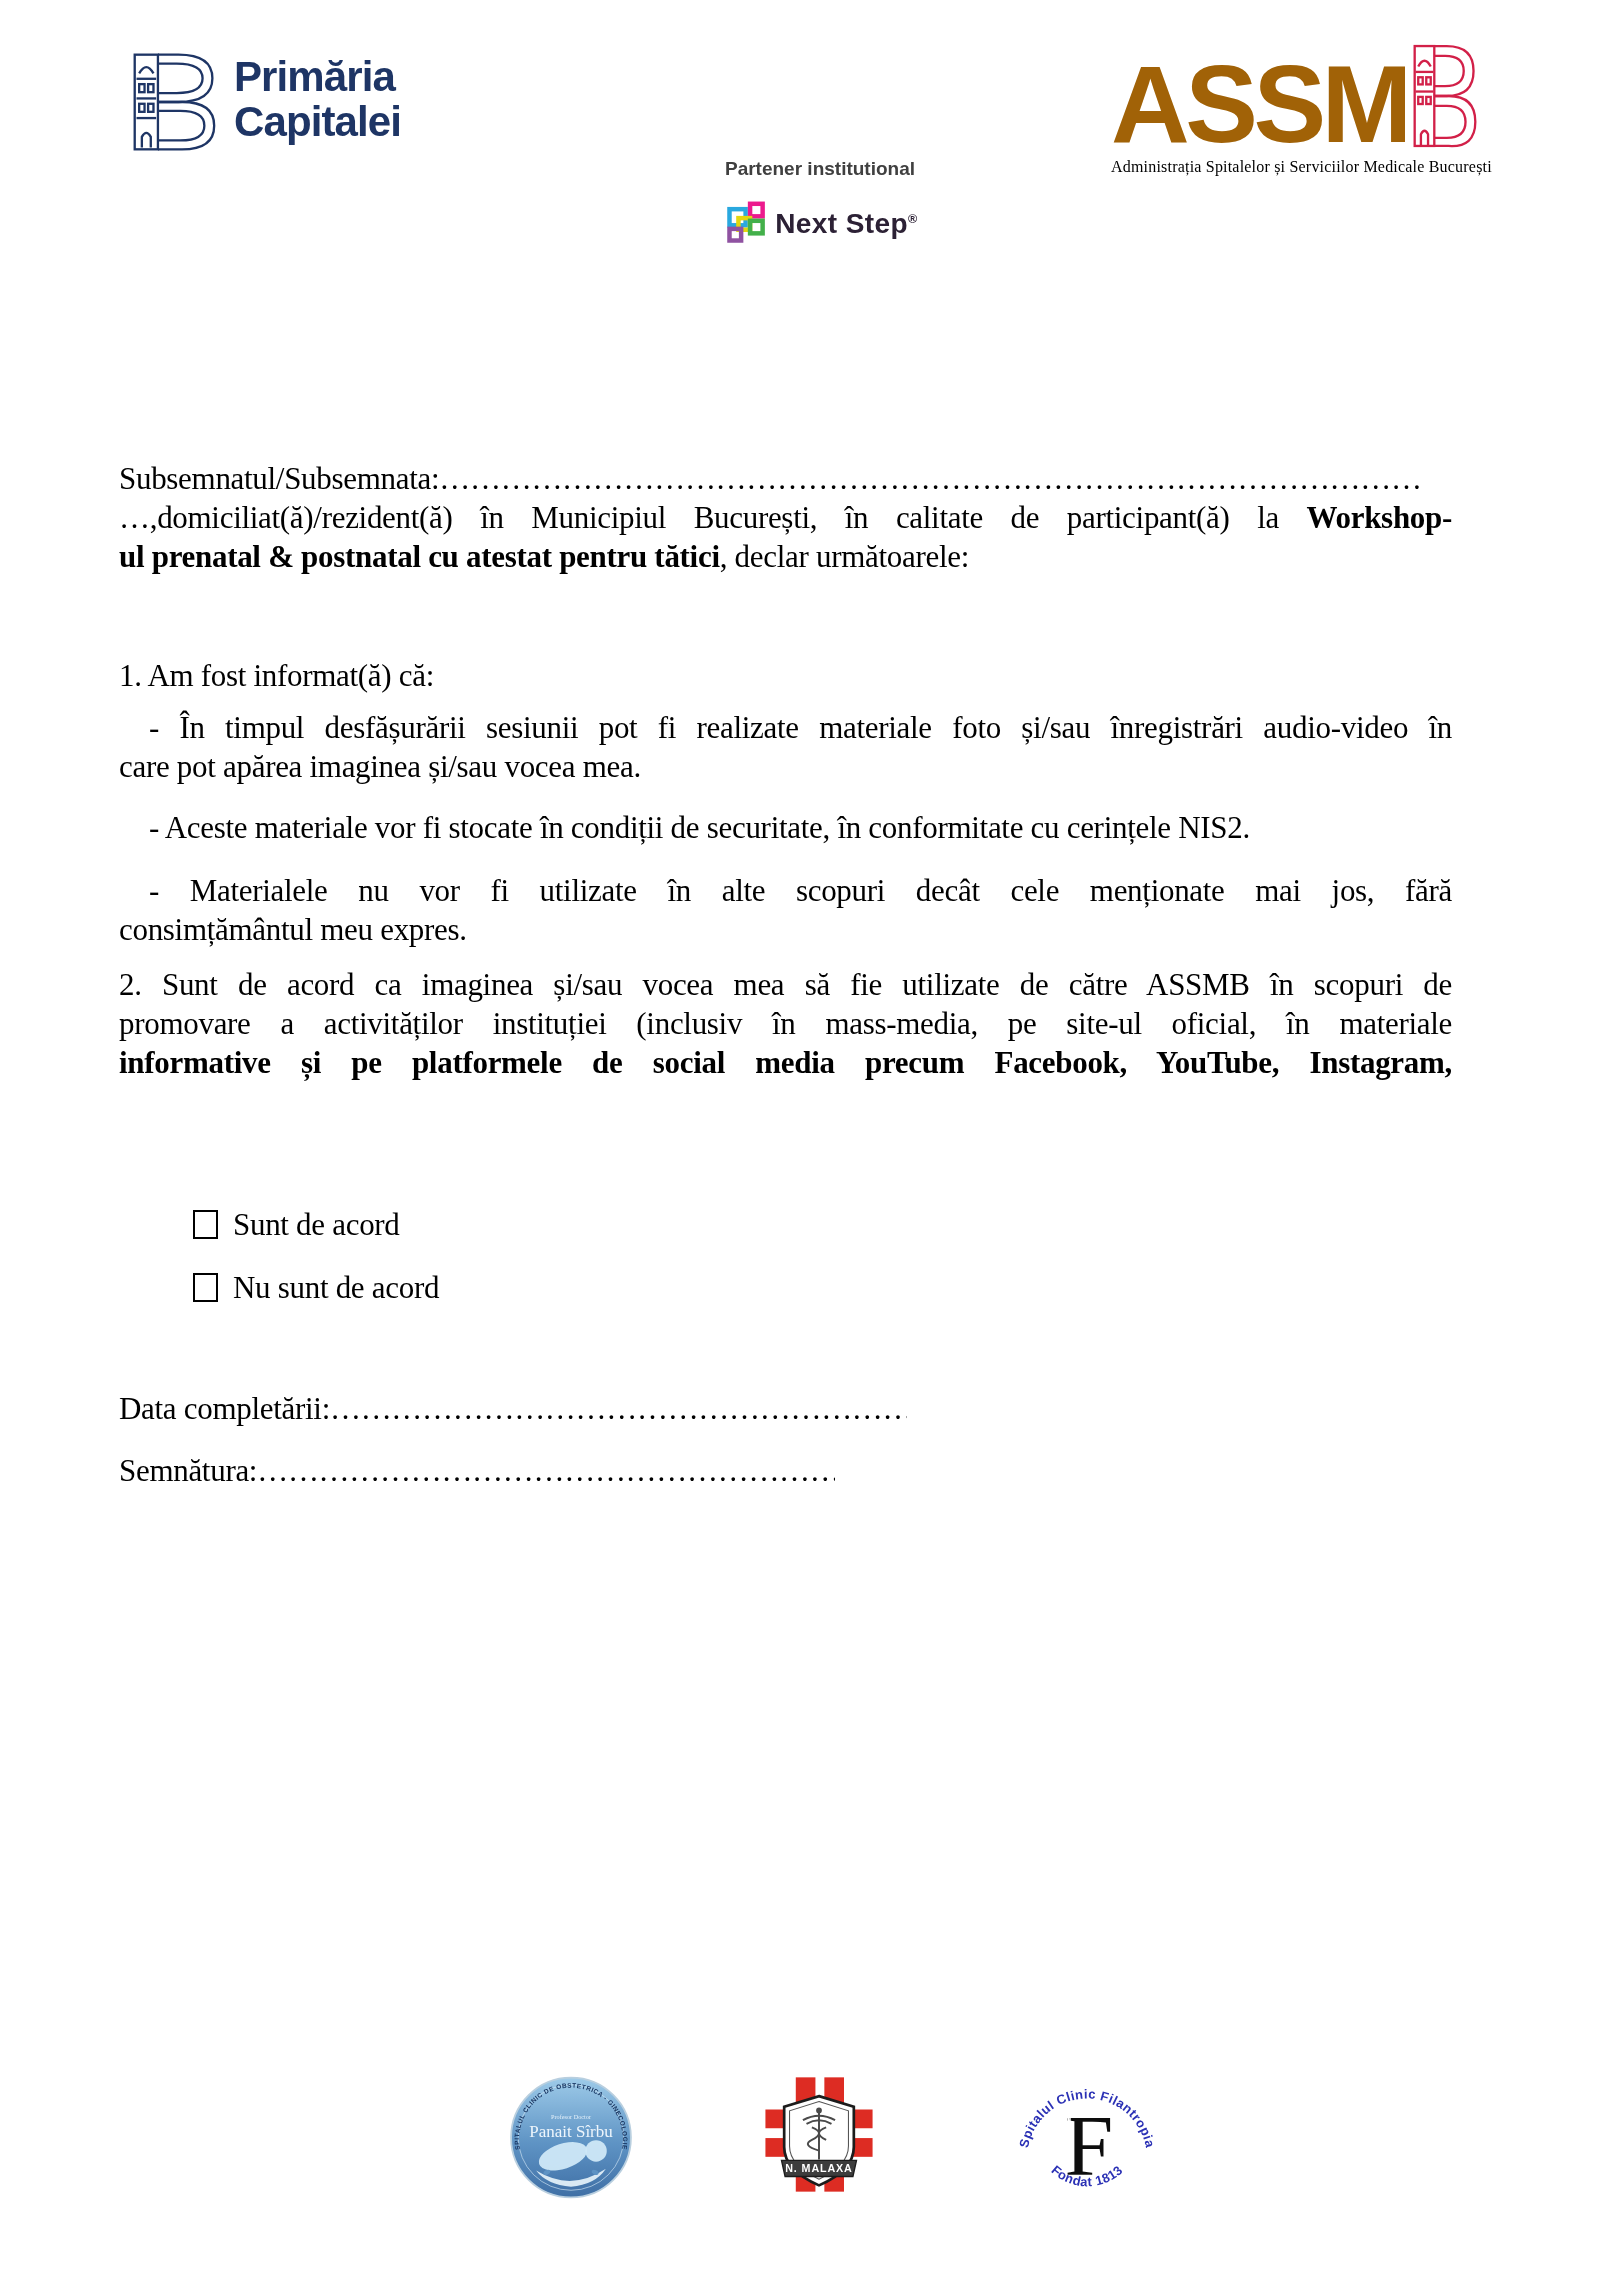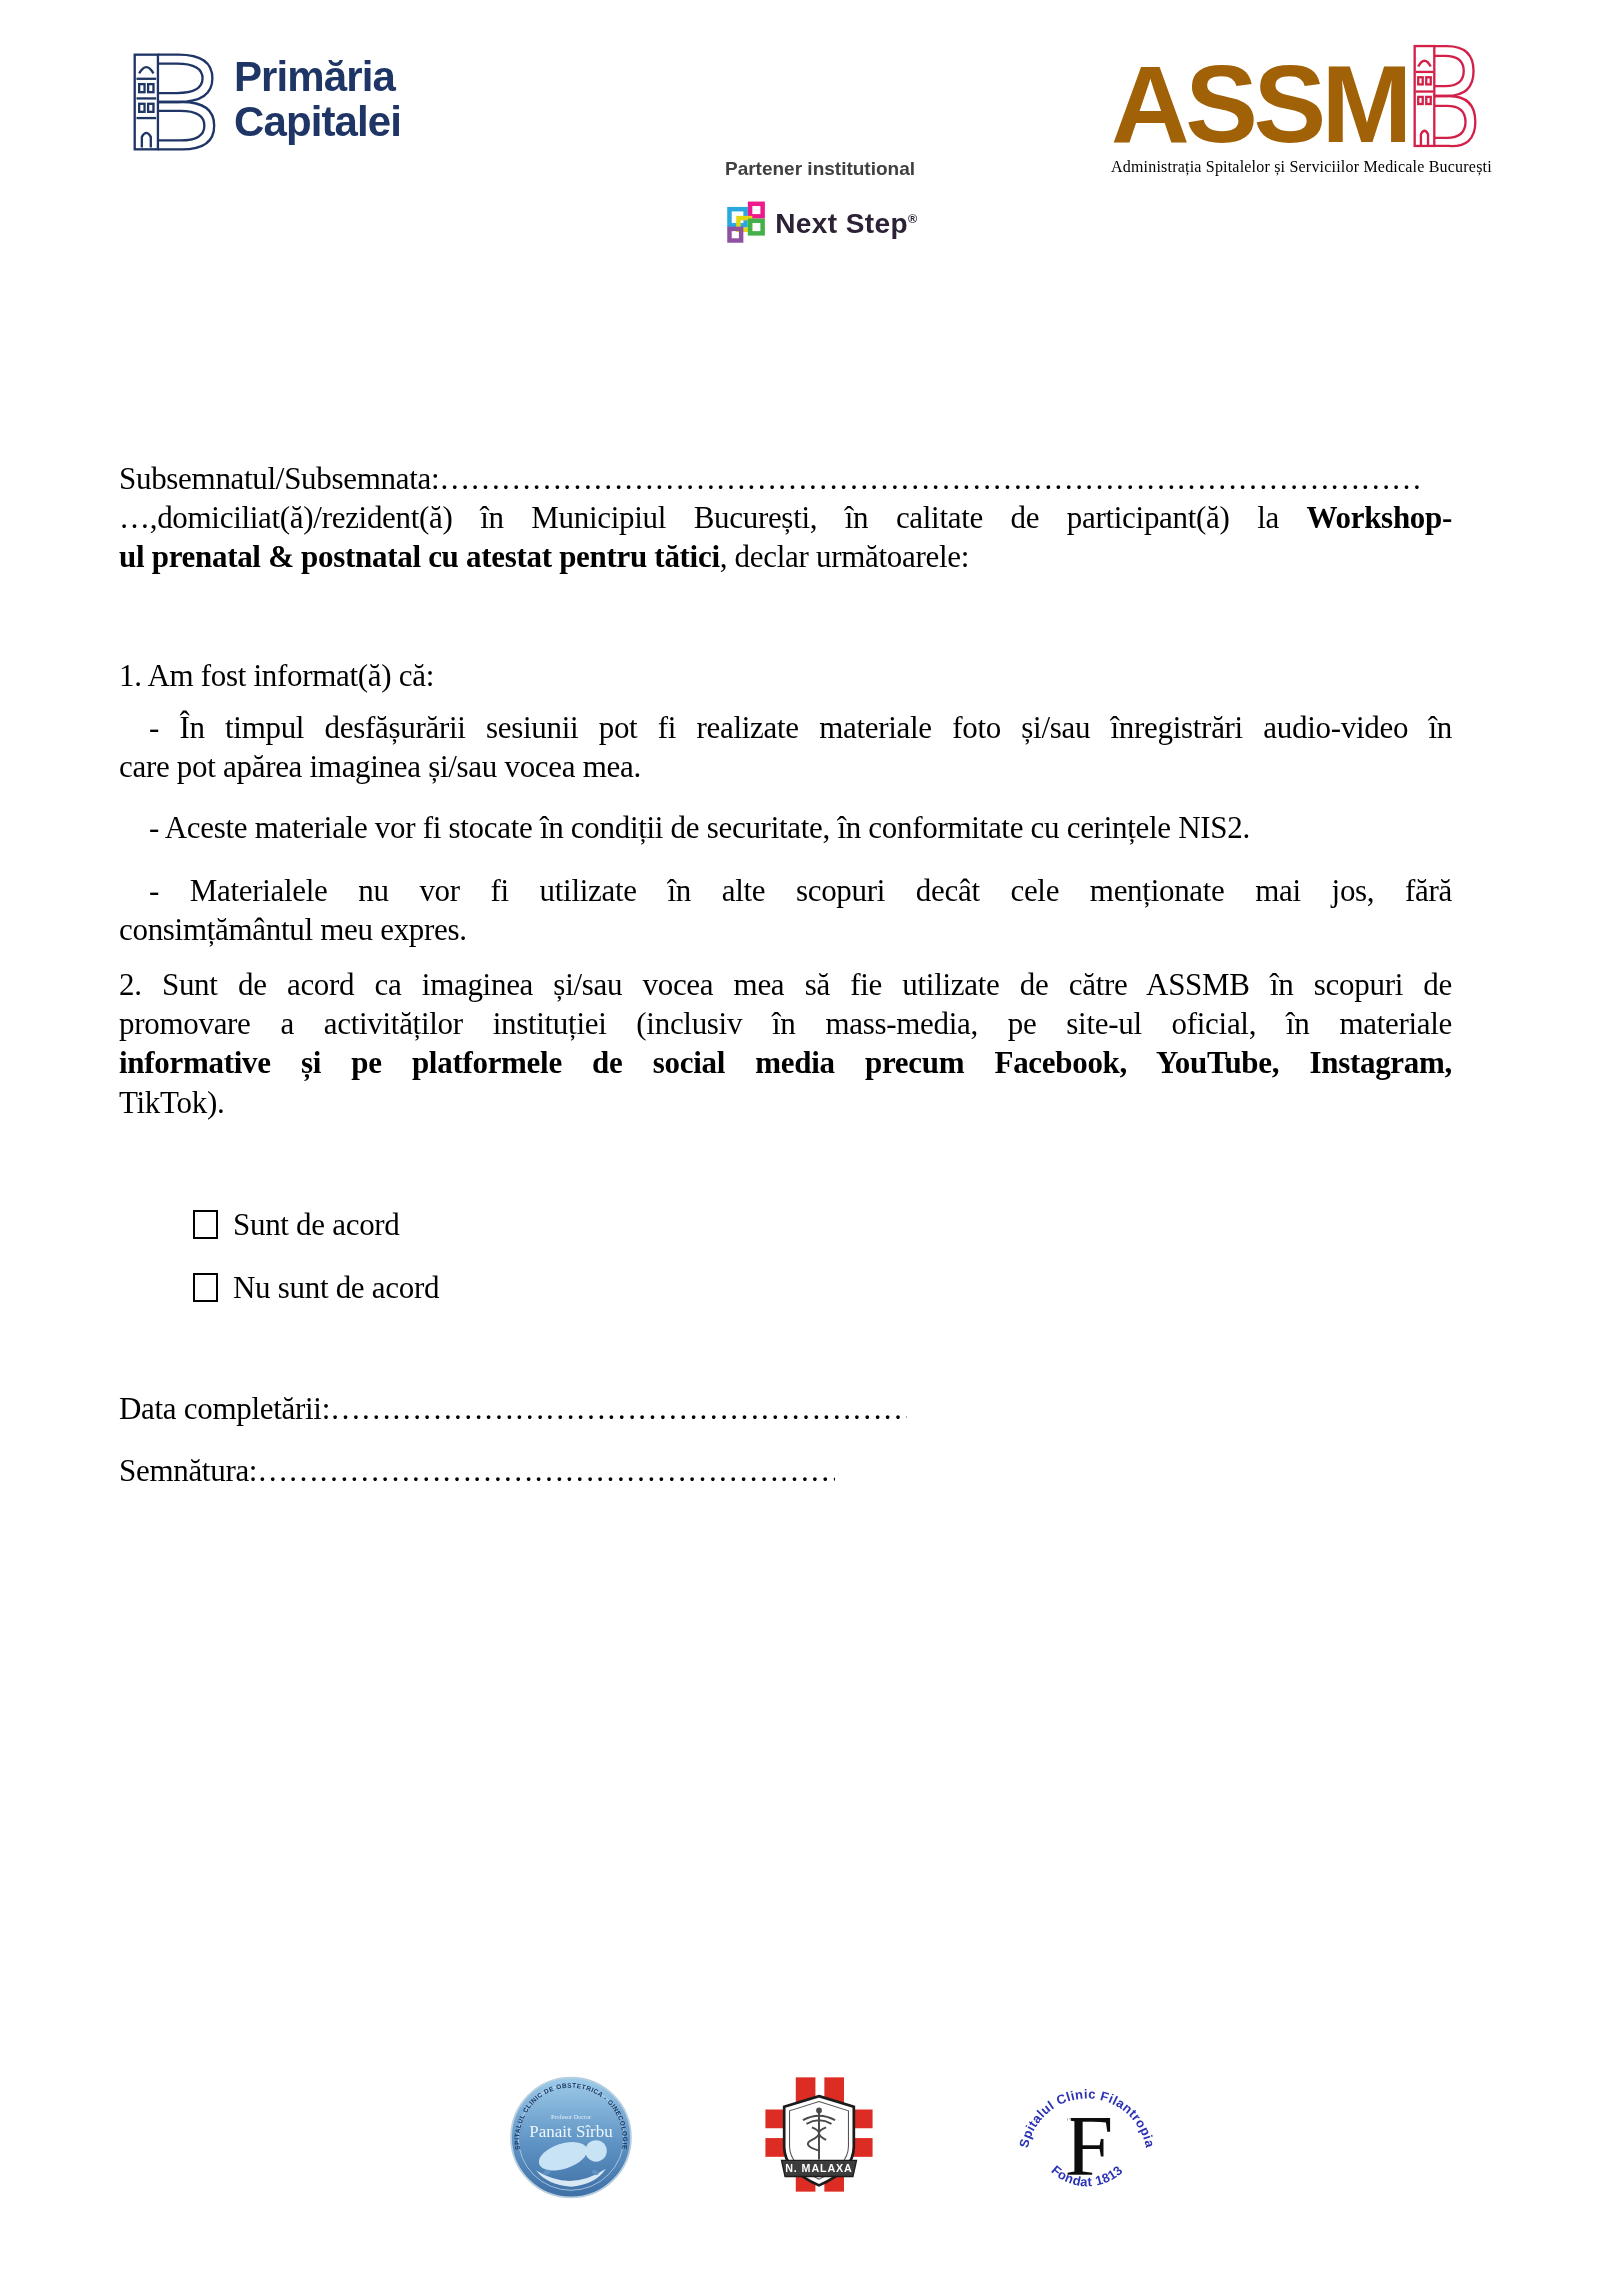--- a/index.html
+++ b/index.html
@@ -127,21 +127,20 @@
   <div class="abs bt w" style="left:119px;top:747px;">care pot apărea imaginea și/sau vocea mea.</div>
 
   <div class="abs bt w ind" style="left:119px;top:808px;">- Aceste materiale vor fi stocate în condiții de securitate, în conformitate cu cerințele NIS2.</div>
 
   <div class="abs bt w jl ind" style="left:119px;top:871px;">- Materialele nu vor fi utilizate în alte scopuri decât cele menționate mai jos, fără</div>
   <div class="abs bt w" style="left:119px;top:910px;">consimțământul meu expres.</div>
 
   <div class="abs bt w jl" style="left:119px;top:965px;">2. Sunt de acord ca imaginea și/sau vocea mea să fie utilizate de către ASSMB în scopuri de</div>
   <div class="abs bt w jl" style="left:119px;top:1004px;">promovare a activităților instituției (inclusiv în mass-media, pe site-ul oficial, în materiale</div>
   <div class="abs bt w jl" style="left:119px;top:1043px;font-weight:bold;">informative și pe platformele de social media precum Facebook, YouTube, Instagram,</div>
-  <div class="abs bt w" style="left:119px;top:1083px;">TikTok).</div>
 
   <div class="abs bt cbrow" style="left:193px;top:1205px;">
     <span class="cbx"></span>
     <span>Sunt de acord</span>
   </div>
   <div class="abs bt cbrow" style="left:193px;top:1268px;">
     <span class="cbx"></span>
     <span>Nu sunt de acord</span>
   </div>
 

